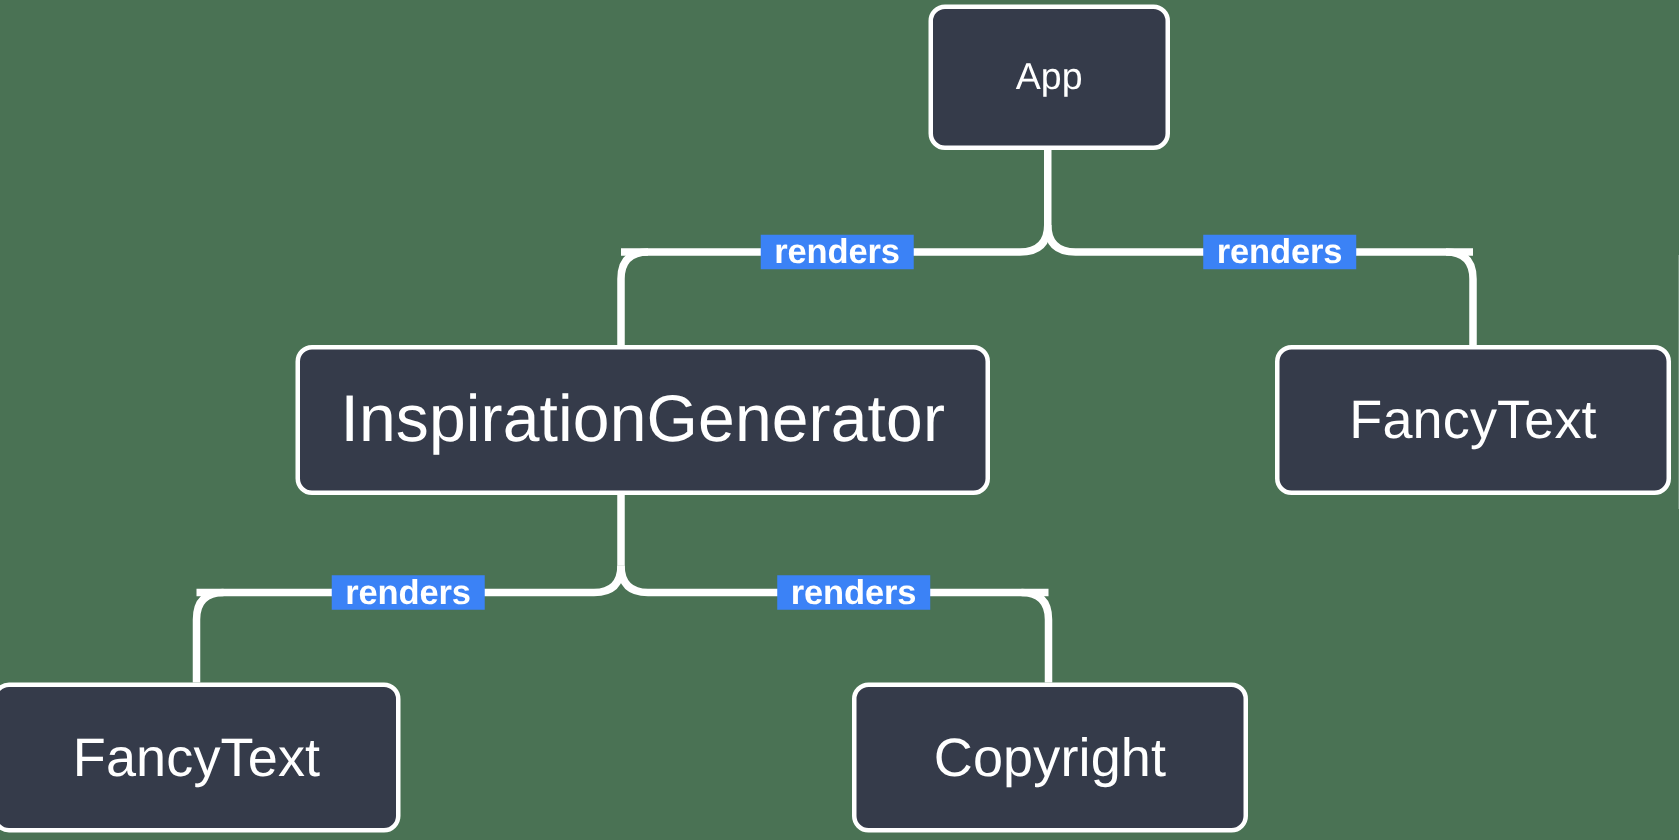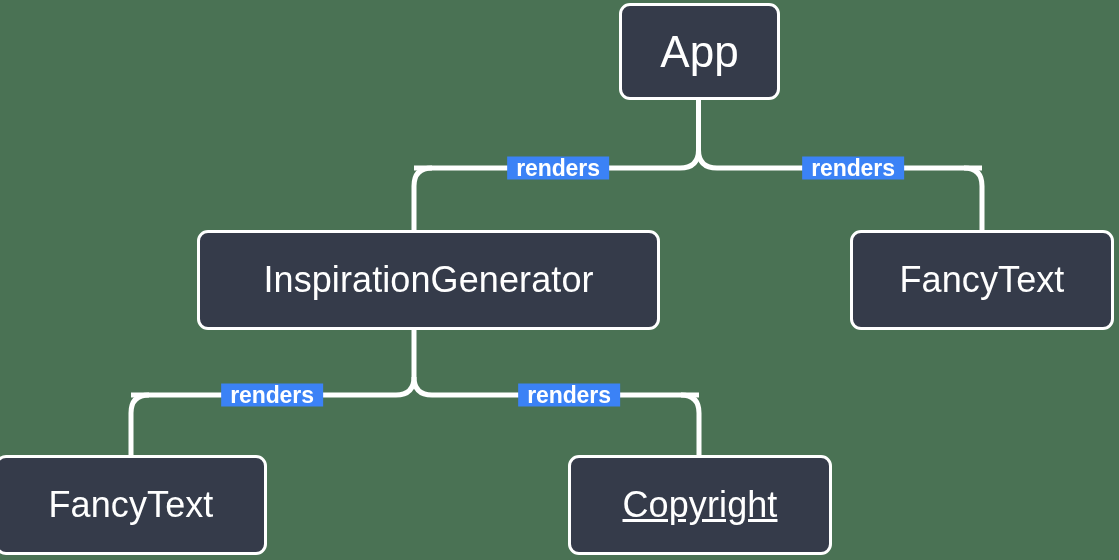--- a/index.html
+++ b/index.html
@@ -80,37 +80,37 @@
 
       <path d="M414,377 Q414,395 396,395 L131,395"></path>
       <path d="M414,377 Q414,395 432,395 L699,395"></path>
 
       <path d="M149,395 Q131,395 131,413 L131,455"></path>
 
       <path d="M681,395 Q699,395 699,413 L699,455"></path>
     </g>
   </svg>
 
-  <div class="node-box" style="left:619px; top:3px; width:161px; height:97px; font-size:44px;">
+  <div class="node-box" style="left:619px; top:3px; width:161px; height:97px; font-size:25px;">
     <span class="node-label">App</span>
   </div>
 
-  <div class="node-box" style="left:197px; top:230px; width:463px; height:100px; font-size:36px;">
+  <div class="node-box" style="left:197px; top:230px; width:463px; height:100px; font-size:44px;">
     <span class="node-label">InspirationGenerator</span>
   </div>
 
   <div class="node-box" style="left:850px; top:230px; width:264px; height:100px; font-size:36px;">
     <span class="node-label">FancyText</span>
   </div>
 
   <div class="node-box" style="left:-5px; top:455px; width:272px; height:100px; font-size:36px;">
     <span class="node-label">FancyText</span>
   </div>
 
-  <div class="node-box" style="left:568px; top:455px; width:264px; height:100px; font-size:36px;text-decoration:underline;">
+  <div class="node-box" style="left:568px; top:455px; width:264px; height:100px; font-size:36px;">
     <span class="node-label">Copyright</span>
   </div>
 
   <span class="edge-label" style="left:558px; top:168px;">renders</span>
 
   <span class="edge-label" style="left:853px; top:168px;">renders</span>
 
   <span class="edge-label" style="left:272px; top:395px;">renders</span>
 
   <span class="edge-label" style="left:569px; top:395px;">renders</span>

